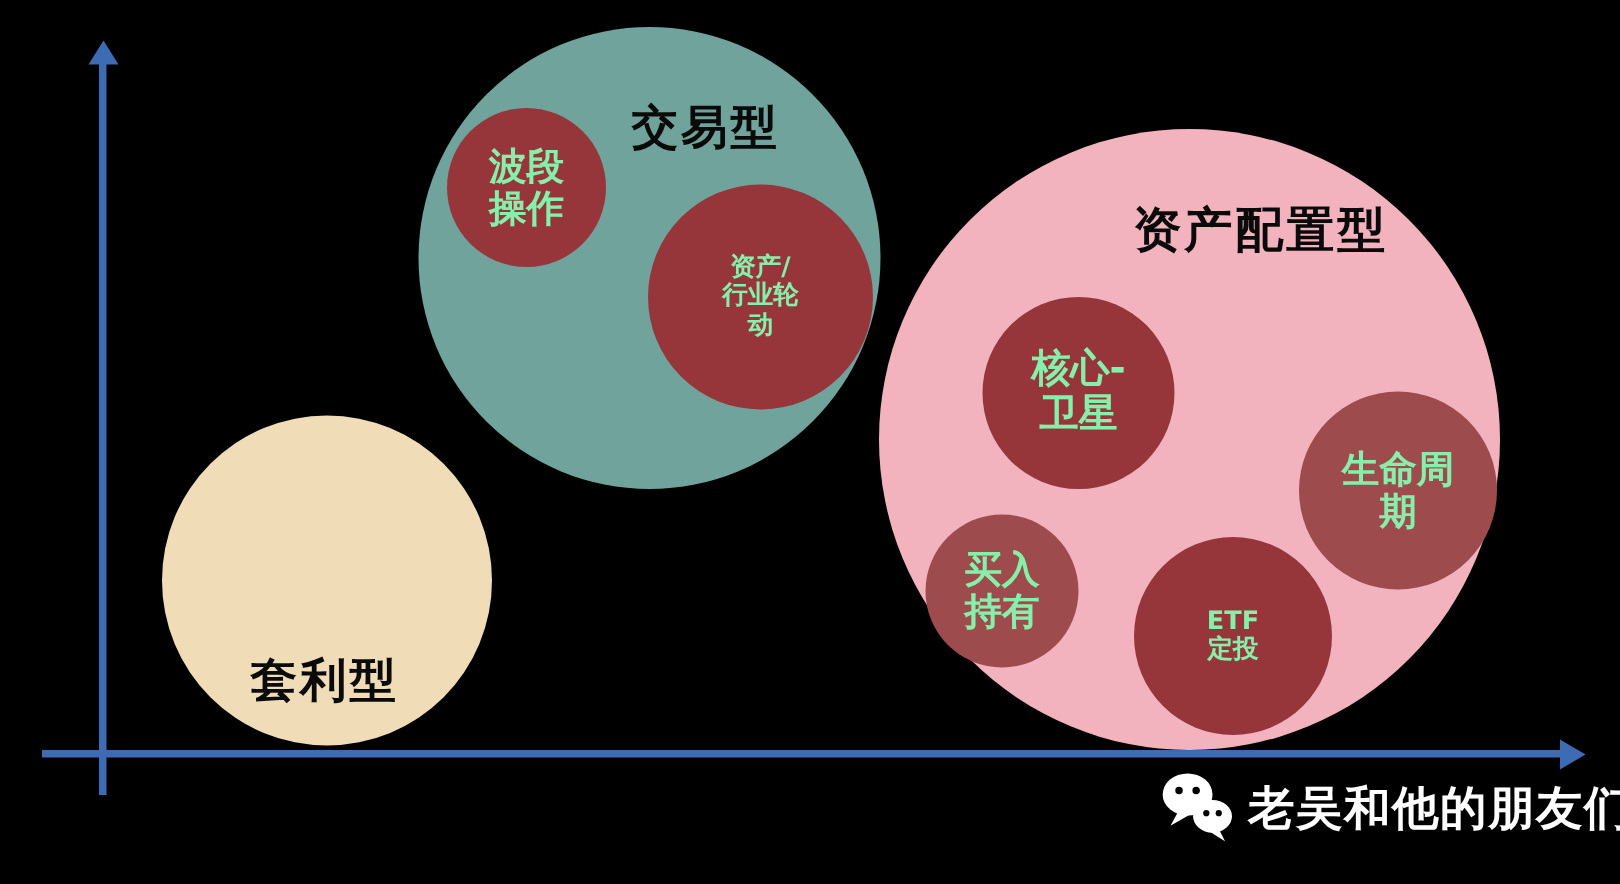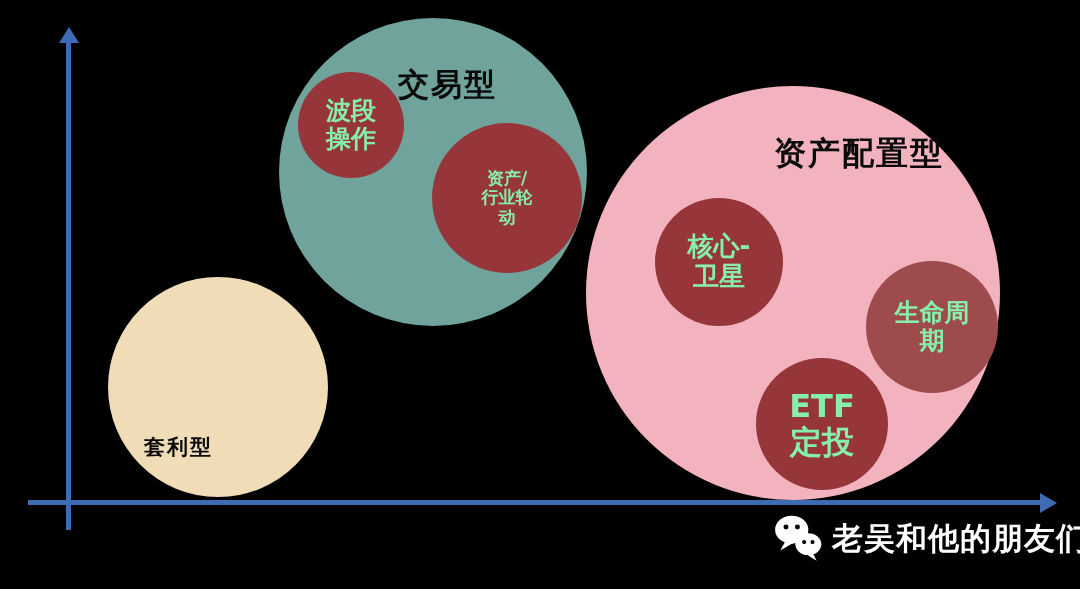--- a/index.html
+++ b/index.html
@@ -15,28 +15,28 @@
   .circle { position: absolute; border-radius: 50%; }
   .g0 { left: 279px; top: 18px;  width: 308px; height: 308px; background: #6FA39B; }
   .g1 { left: 108px; top: 277px; width: 220px; height: 220px; background: #F0DCB7; }
   .g2 { left: 586px; top: 86px;  width: 414px; height: 414px; background: #F2B3BE; }
 
   
   .glabel {
     position: absolute;
     color: #0a0a0a;
     font-weight: bold;
-    text-align: left;
+    text-align: center;
     letter-spacing: 2px;
     z-index: 3;
     white-space: nowrap;
   }
   .l0 { left: 398px; top: 64px;  width: 145px; font-size: 31px; }
-  .l1 { left: 144px; top: 433px; width: 145px; font-size: 21px; }
-  .l2 { left: 774px; top: 132px; width: 205px; font-size: 32px; }
+  .l1 { left: 144px; top: 433px; width: 145px; font-size: 31px; }
+  .l2 { left: 738px; top: 132px; width: 205px; font-size: 32px; }
 
   
   .bubble {
     position: absolute;
     border-radius: 50%;
     display: flex;
     align-items: center;
     justify-content: center;
     text-align: center;
     color: #86efac;
@@ -44,21 +44,21 @@
     white-space: pre-line;
     line-height: 1.14;
     z-index: 2;
   }
   .b00 { left: 298px; top: 72px;  width: 106px; height: 106px; background: #96363B; font-size: 25px; }
   .b01 { left: 432px; top: 123px; width: 150px; height: 150px; background: #96363B; font-size: 17px; }
   .b10 { left: 127px; top: 317px; width: 106px; height: 106px; background: #96363B; font-size: 21px; }
   .b20 { left: 655px; top: 198px; width: 128px; height: 128px; background: #96363B; font-size: 26px; }
   .b21 { left: 866px; top: 261px; width: 132px; height: 132px; background: #9E4B4E; font-size: 25px; }
   .b22 { left: 617px; top: 343px; width: 102px; height: 102px; background: #9E4B4E; font-size: 25px; }
-  .b23 { left: 756px; top: 358px; width: 132px; height: 132px; background: #96363B; font-size: 32px; text-align: center; }
+  .b23 { left: 756px; top: 358px; width: 132px; height: 132px; background: #96363B; font-size: 17px; text-align: center; }
 
   
   .axis { position: absolute; background: #3D6BB4; z-index: 4; }
   .axis-y { left: 66px; top: 40px;  width: 5px;    height: 490px; }
   .axis-x { left: 28px; top: 500px; width: 1014px; height: 5px; }
   .arrow { position: absolute; width: 0; height: 0; z-index: 4; }
   .arrow-up {
     left: 59px; top: 27px;
     border-left: 10px solid transparent;
     border-right: 10px solid transparent;
@@ -104,20 +104,22 @@
 
   <div class="bubble b00">波段
 操作</div>
   <div class="bubble b01">资产/
 行业轮
 动</div>
   <div class="bubble b21">生命周
 期</div>
   <div class="bubble b20">核心-
 卫星</div>
+  <div class="bubble b22">买入
+持有</div>
   <div class="bubble b23">ETF
 定投</div>
 
   <div class="axis axis-y"></div>
   <div class="arrow arrow-up"></div>
   <div class="axis axis-x"></div>
   <div class="arrow arrow-right"></div>
 
   <div class="footer">
     <svg class="wicon" viewBox="0 0 52 52" xmlns="http://www.w3.org/2000/svg">

